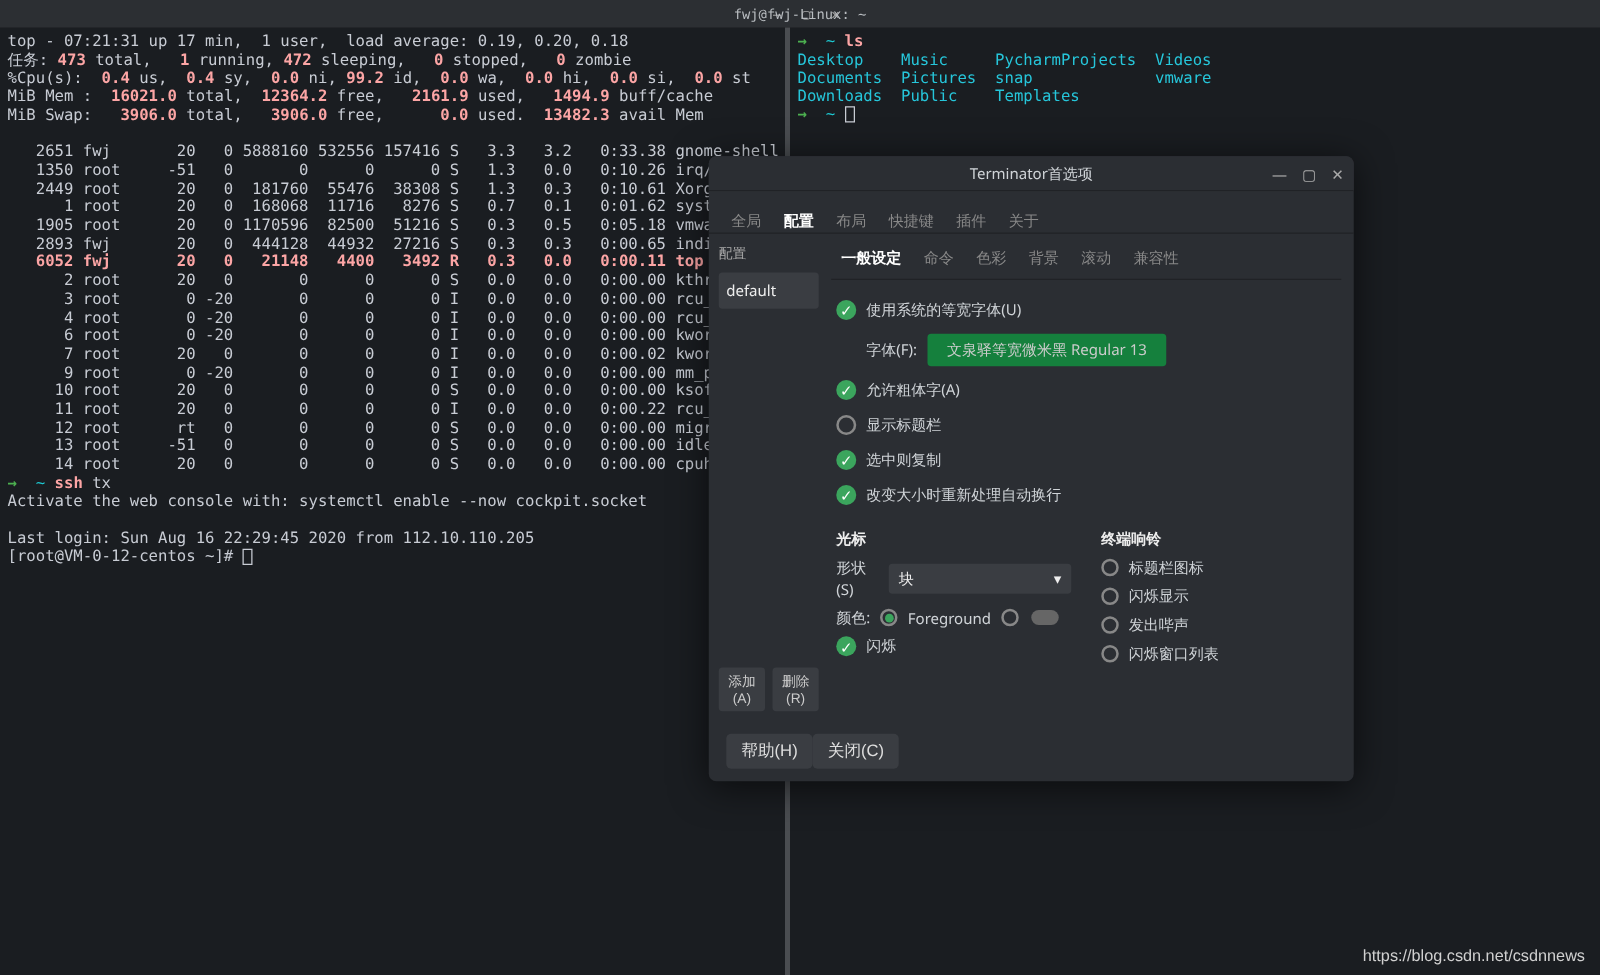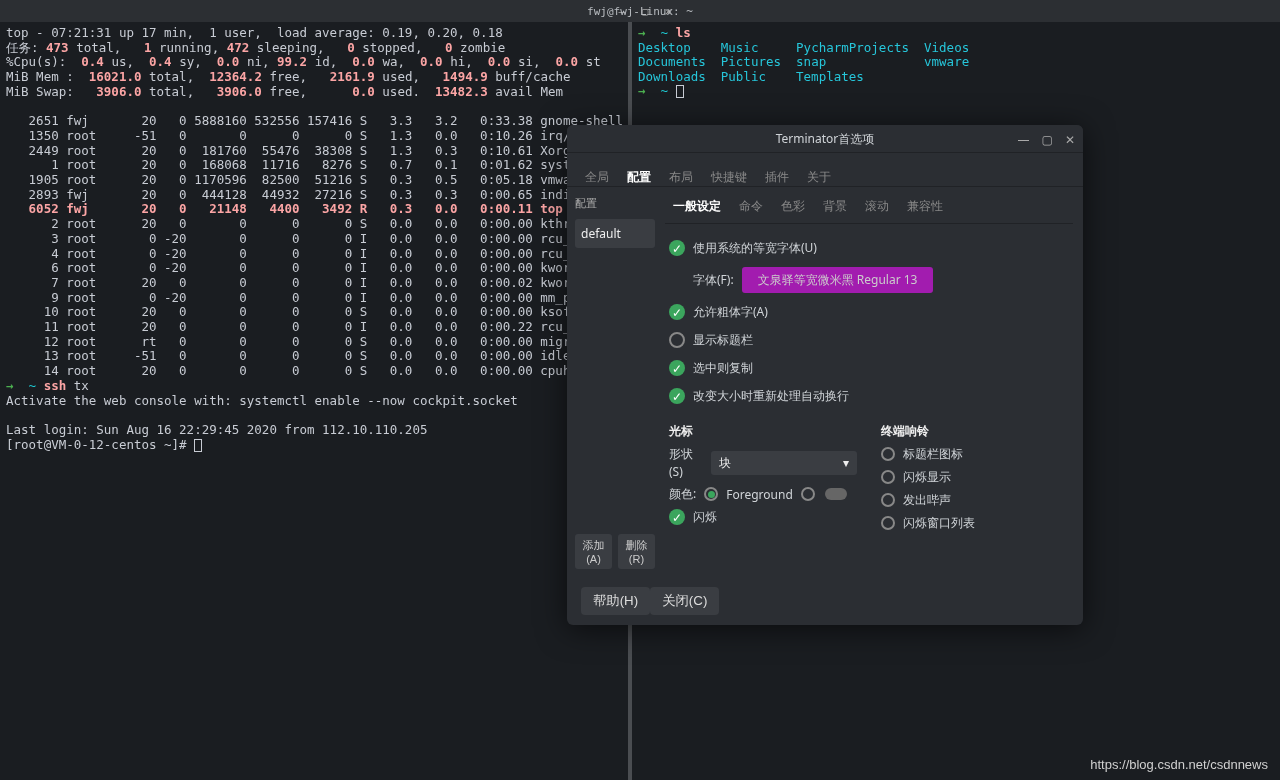--- a/index.html
+++ b/index.html
@@ -50,21 +50,21 @@
 .dlg-main { flex:1; padding:8px 14px 8px 6px; display:flex; flex-direction:column; }
 .dlg-main .subtabs { display:flex; gap:18px; border-bottom:1px solid #202226; padding:4px 8px 8px; margin: -2px -4px 10px;}
 .dlg-main .subtabs .stab { color:#888; cursor:pointer;}
 .dlg-main .subtabs .stab.active { color:#fff; font-weight:bold;}
 .row { display:flex; align-items:center; gap:8px; margin:5px 0; font-size:12px;}
 .check { width:16px; height:16px; border-radius:50%; display:inline-flex; align-items:center; justify-content:center; flex-shrink:0;}
 .check.on { background:#3ba55d; color:#fff;}
 .check.off { border:2px solid #888;}
 .radio { width:14px; height:14px; border-radius:50%; border:2px solid #888; display:inline-flex; align-items:center; justify-content:center; flex-shrink:0;}
 .radio.on::after { content:""; width:7px; height:7px; border-radius:50%; background:#3ba55d;}
-.fontbtn { background:#a21caf; border-radius:3px; padding:4px 16px; color:#ccc;}
+.fontbtn { background:#15803d; border-radius:3px; padding:4px 16px; color:#ccc;}
 .select { background:#3a3d42; border-radius:3px; padding:3px 8px; display:flex; align-items:center; justify-content:space-between; width:160px; color:#eee;}
 .textfield { background:#3a3d42; border-radius:3px; padding:3px 8px; color:#aaa; flex:1;}
 .section-h { font-weight:600; color:#eee; margin:6px 0 2px;}
 .two-col { display:flex; gap:24px;}
 .two-col .col { flex:1; }
 .toggle-pill { width:22px; height:12px; background:#666; border-radius:7px; margin-left:2px;}
 .dlg-foot { display:flex; justify-content:flex-start; padding:10px 14px; }
 .dlg-foot button { background:#3a3d42; border:none; color:#ddd; padding:5px 12px; border-radius:4px; cursor:pointer;}
 .watermark { position:absolute; right:12px; bottom:8px; color:#d0d0d0; font-family: sans-serif; font-size:13px;}
 </style>

